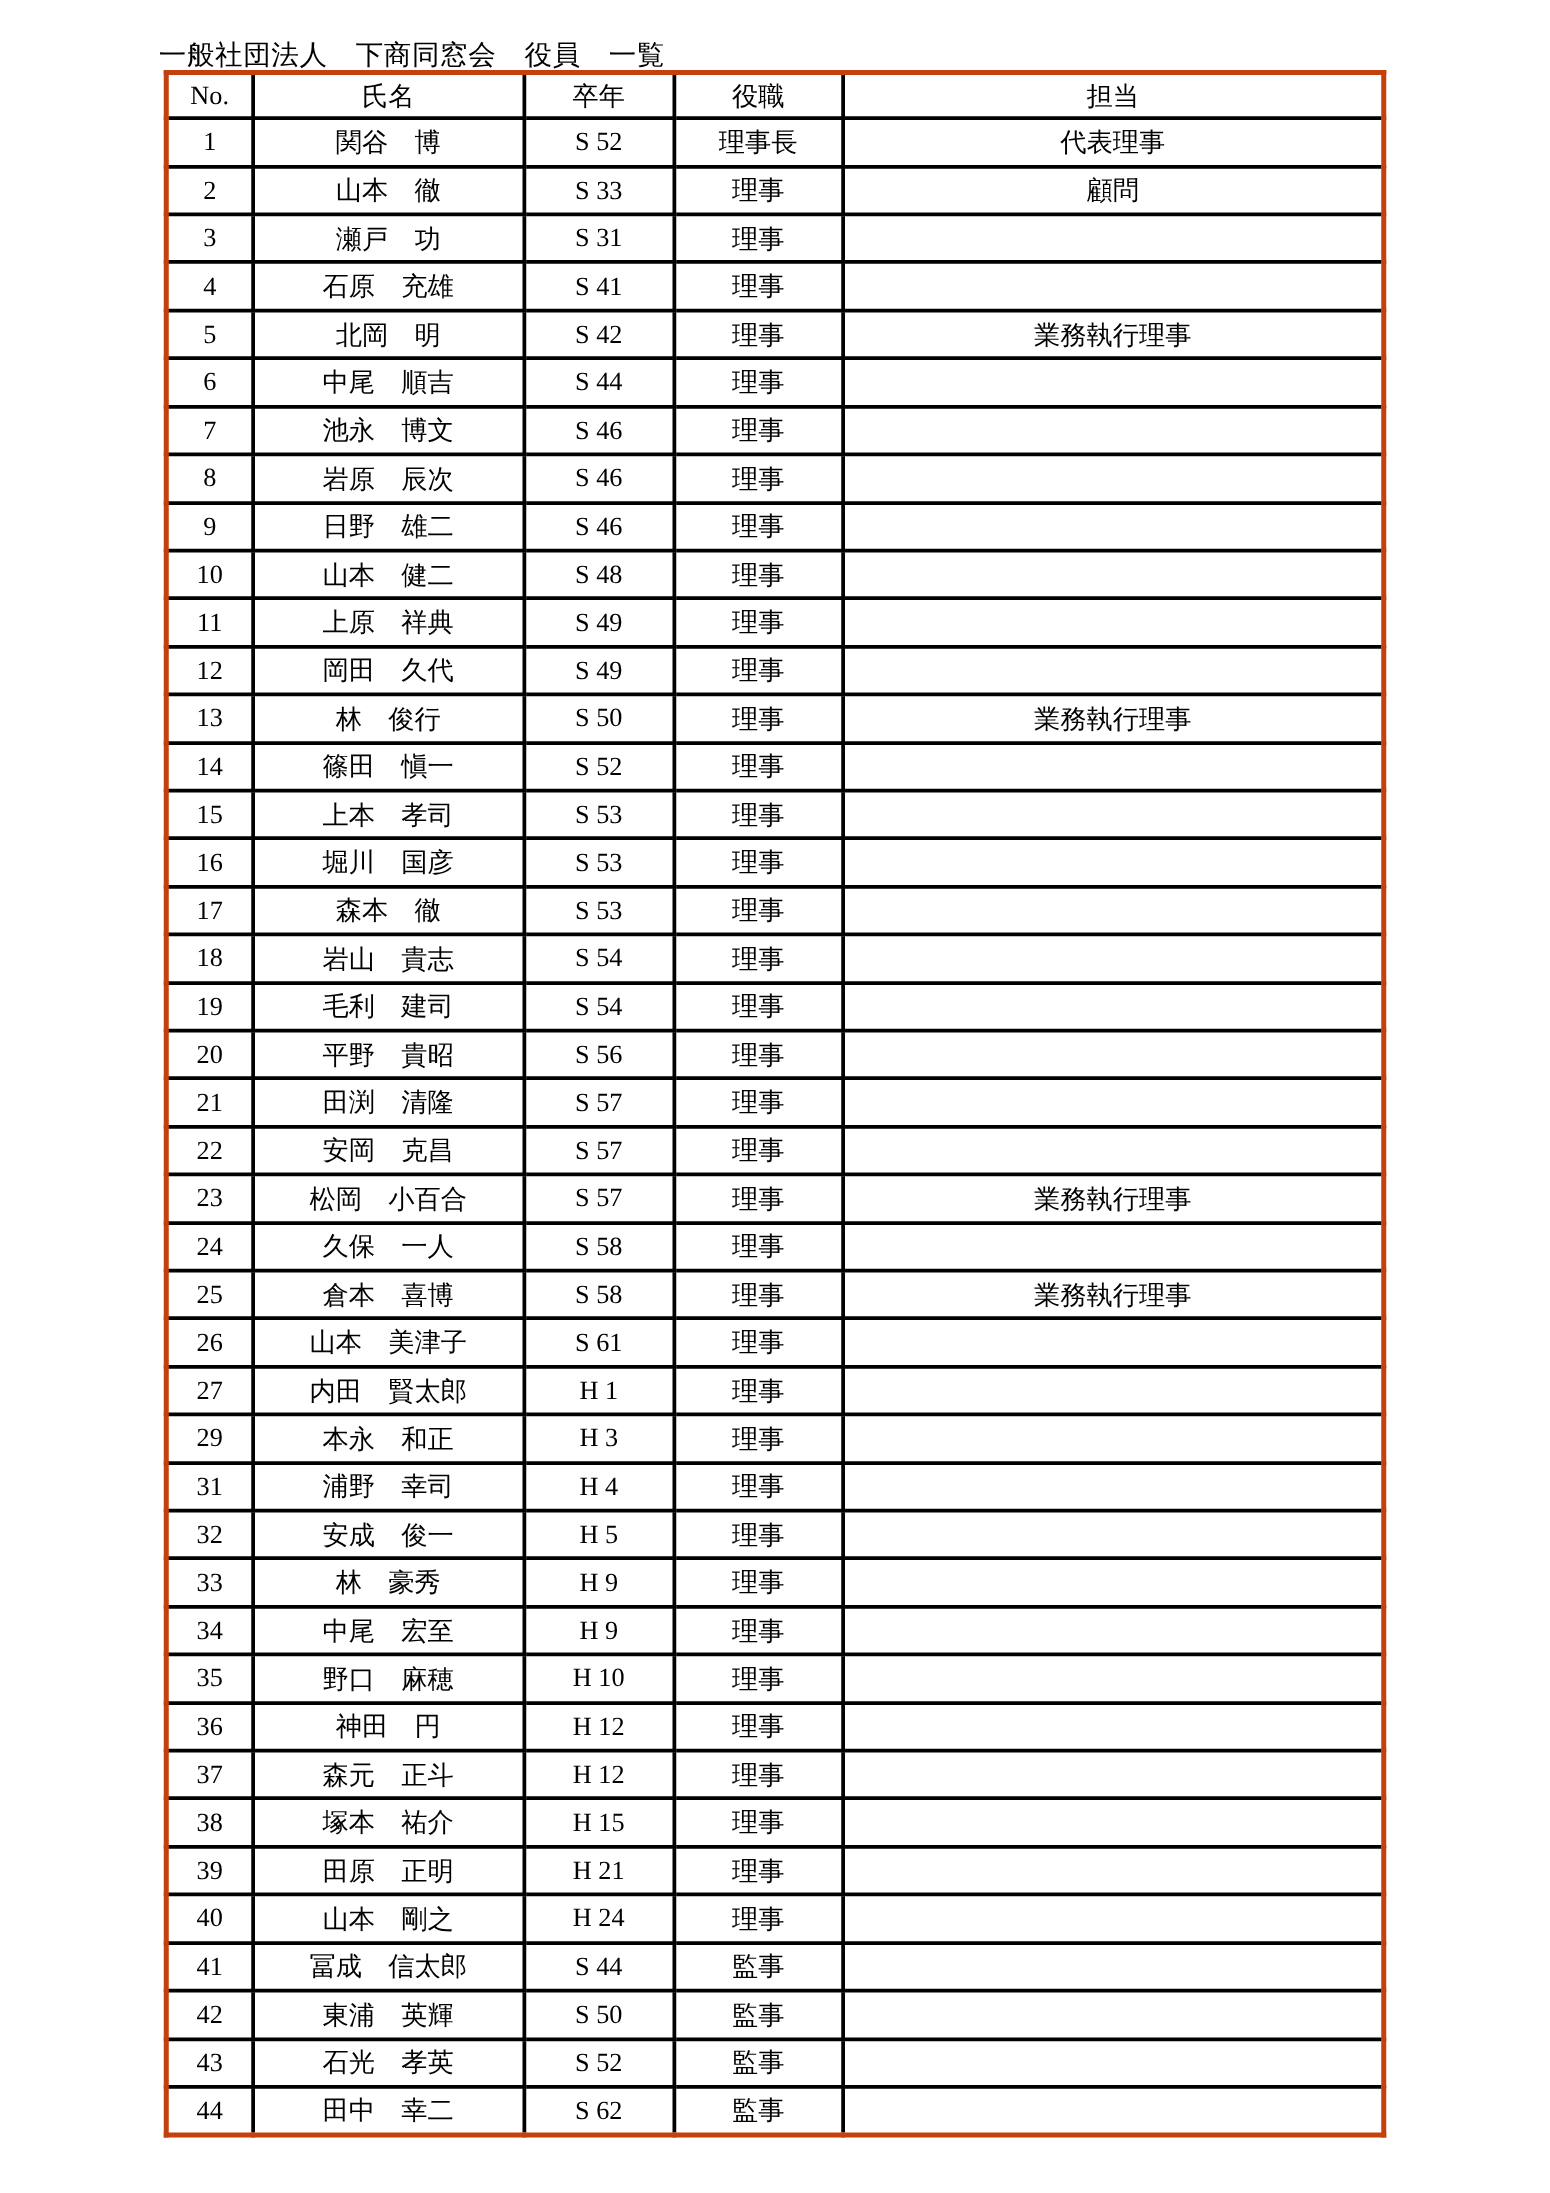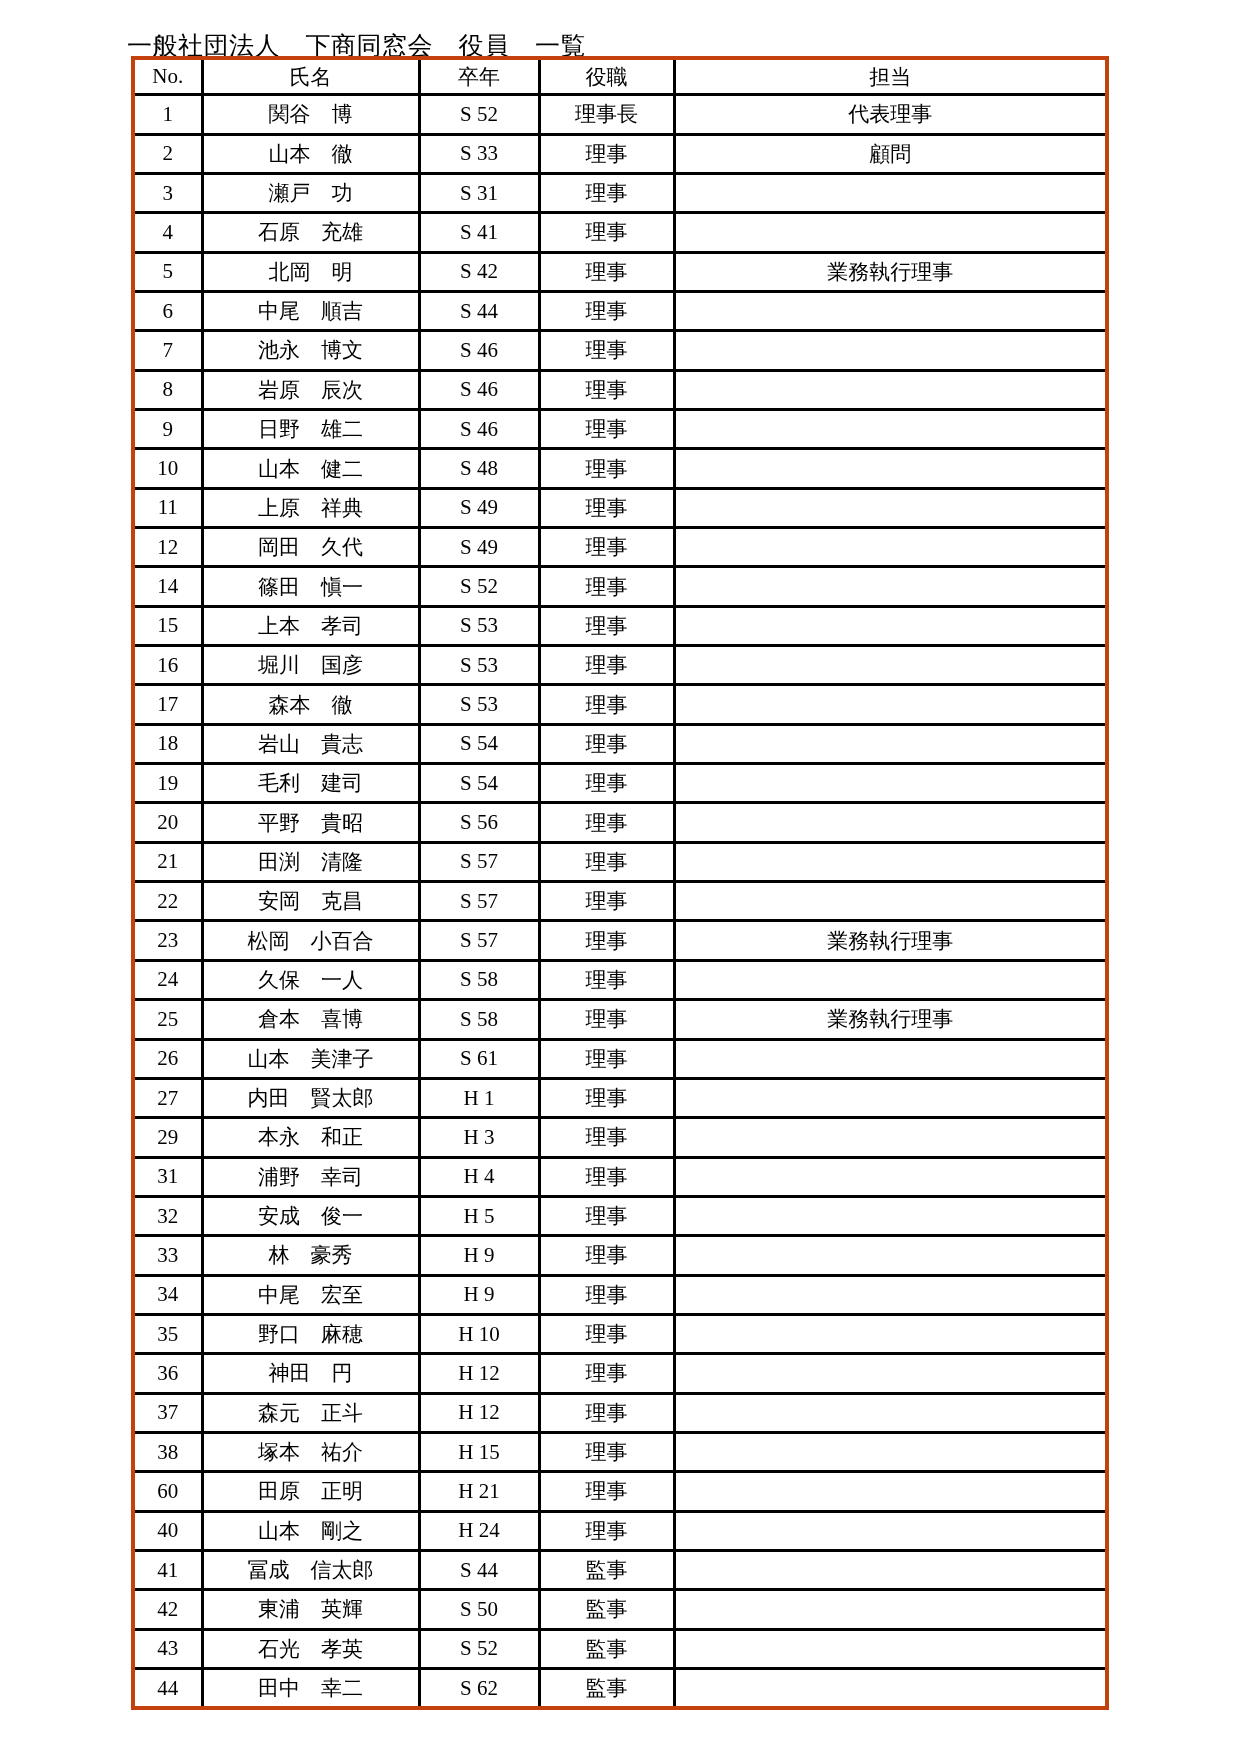--- a/index.html
+++ b/index.html
@@ -15,21 +15,21 @@
   .page {
     position: relative;
     width: 1240px;
     height: 1754px;
     background: #ffffff;
   }
   .title {
     position: absolute;
     left: 127px;
     top: 33px;
-    font-size: 25px;
+    font-size: 22px;
     line-height: 1;
     white-space: nowrap;
     letter-spacing: 0.5px;
   }
   table.officers {
     position: absolute;
     left: 131px;
     top: 56px;
     width: 974px;
     height: 1654px;
@@ -164,20 +164,27 @@
           <td class="c-duty"></td>
         </tr>
         <tr>
           <td class="c-no">12</td>
           <td class="c-name">岡田　久代</td>
           <td class="c-year">S 49</td>
           <td class="c-pos">理事</td>
           <td class="c-duty"></td>
         </tr>
         <tr>
+          <td class="c-no">13</td>
+          <td class="c-name">林　俊行</td>
+          <td class="c-year">S 50</td>
+          <td class="c-pos">理事</td>
+          <td class="c-duty">業務執行理事</td>
+        </tr>
+        <tr>
           <td class="c-no">14</td>
           <td class="c-name">篠田　愼一</td>
           <td class="c-year">S 52</td>
           <td class="c-pos">理事</td>
           <td class="c-duty"></td>
         </tr>
         <tr>
           <td class="c-no">15</td>
           <td class="c-name">上本　孝司</td>
           <td class="c-year">S 53</td>
@@ -325,21 +332,21 @@
           <td class="c-duty"></td>
         </tr>
         <tr>
           <td class="c-no">38</td>
           <td class="c-name">塚本　祐介</td>
           <td class="c-year">H 15</td>
           <td class="c-pos">理事</td>
           <td class="c-duty"></td>
         </tr>
         <tr>
-          <td class="c-no">60</td>
+          <td class="c-no">39</td>
           <td class="c-name">田原　正明</td>
           <td class="c-year">H 21</td>
           <td class="c-pos">理事</td>
           <td class="c-duty"></td>
         </tr>
         <tr>
           <td class="c-no">40</td>
           <td class="c-name">山本　剛之</td>
           <td class="c-year">H 24</td>
           <td class="c-pos">理事</td>

